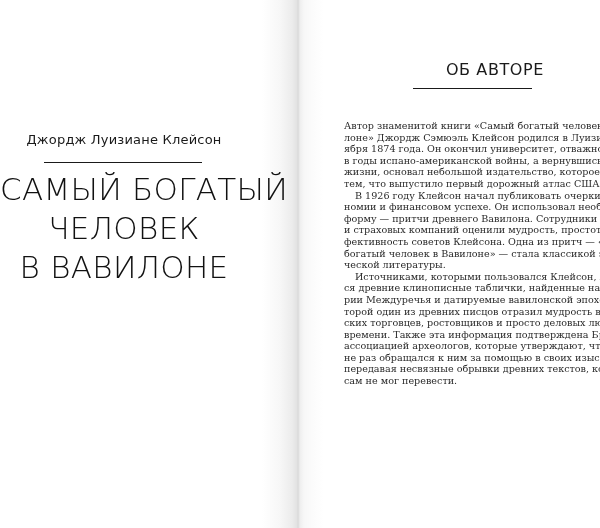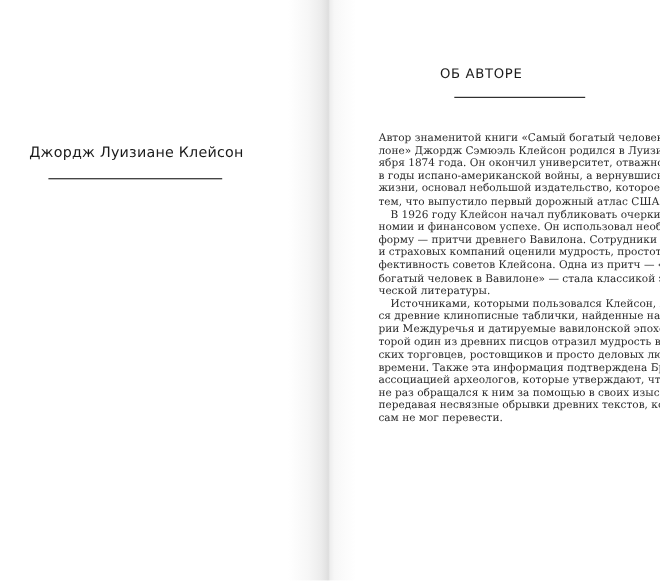--- a/index.html
+++ b/index.html
@@ -65,23 +65,23 @@
       white-space: nowrap;
     }
     .book-title .tl {
       display: block;
     }
     .section-heading {
       position: absolute;
       left: 400px;
       width: 144px;
       top: 60px;
-      text-align: left;
+      text-align: right;
       font-family: "DejaVu Sans", sans-serif;
-      font-size: 12px;
+      font-size: 16px;
       color: #1a1a1a;
       letter-spacing: 0.6px;
     }
     .right-rule {
       position: absolute;
       left: 413px;
       top: 88px;
       width: 119px;
       height: 1px;
       background: #1a1a1a;
@@ -106,20 +106,25 @@
     }
   </style>
 </head>
 <body>
 
 <div class="spread">
 
   <div class="page-left">
     <div class="author-line">Джордж Луизиане Клейсон</div>
     <div class="left-rule"></div>
+    <div class="book-title">
+      <span class="tl">САМЫЙ БОГАТЫЙ</span>
+      <span class="tl">ЧЕЛОВЕК</span>
+      <span class="tl">В ВАВИЛОНЕ</span>
+    </div>
   </div>
 
   <div class="page-right"></div>
 
   <div class="section-heading">ОБ АВТОРЕ</div>
   <div class="right-rule"></div>
 
   <div class="bio">
     <div>
       <span class="ln">Автор знаменитой книги «Самый богатый человек в Вави-</span>

